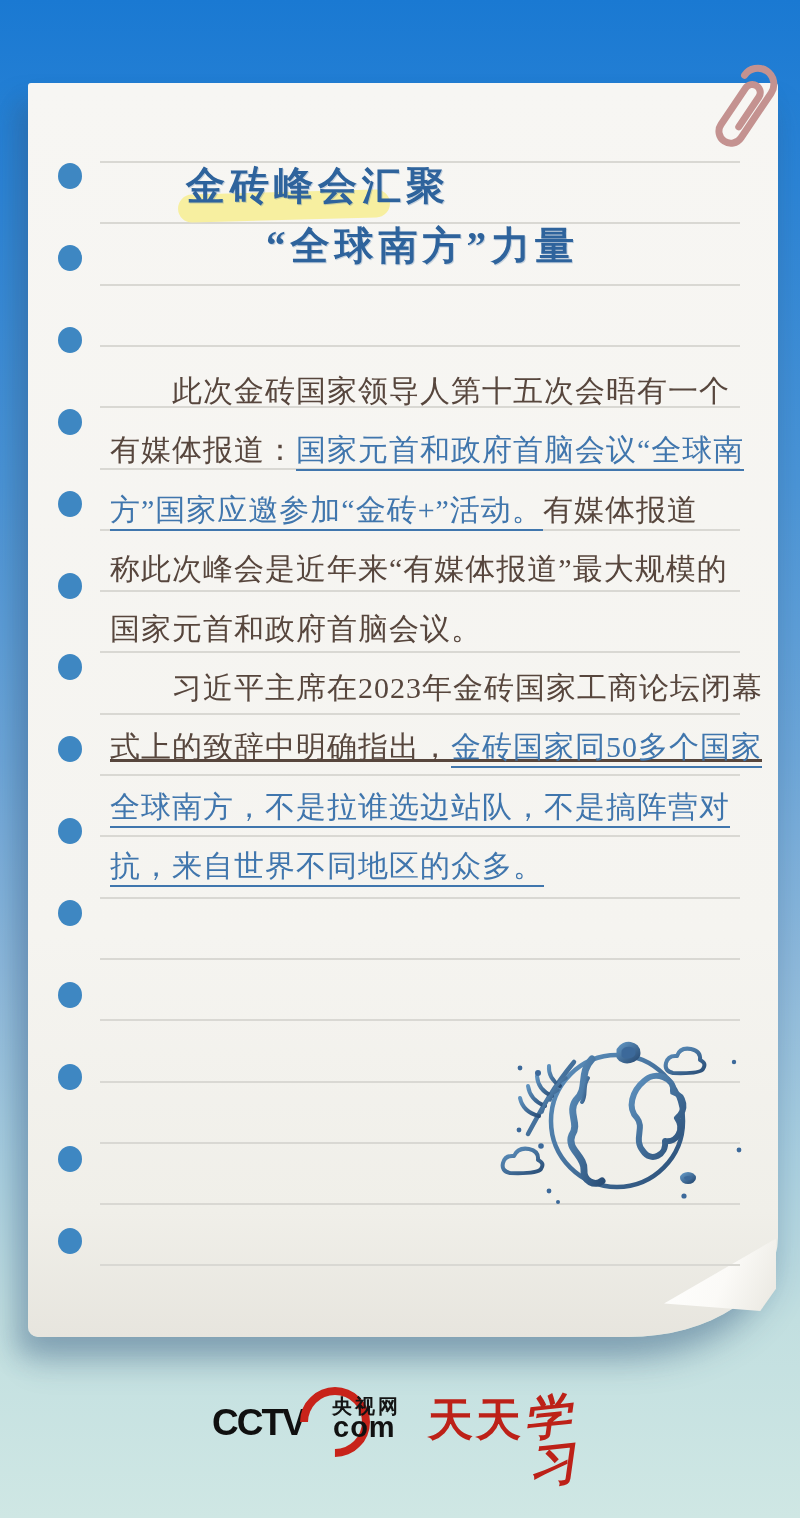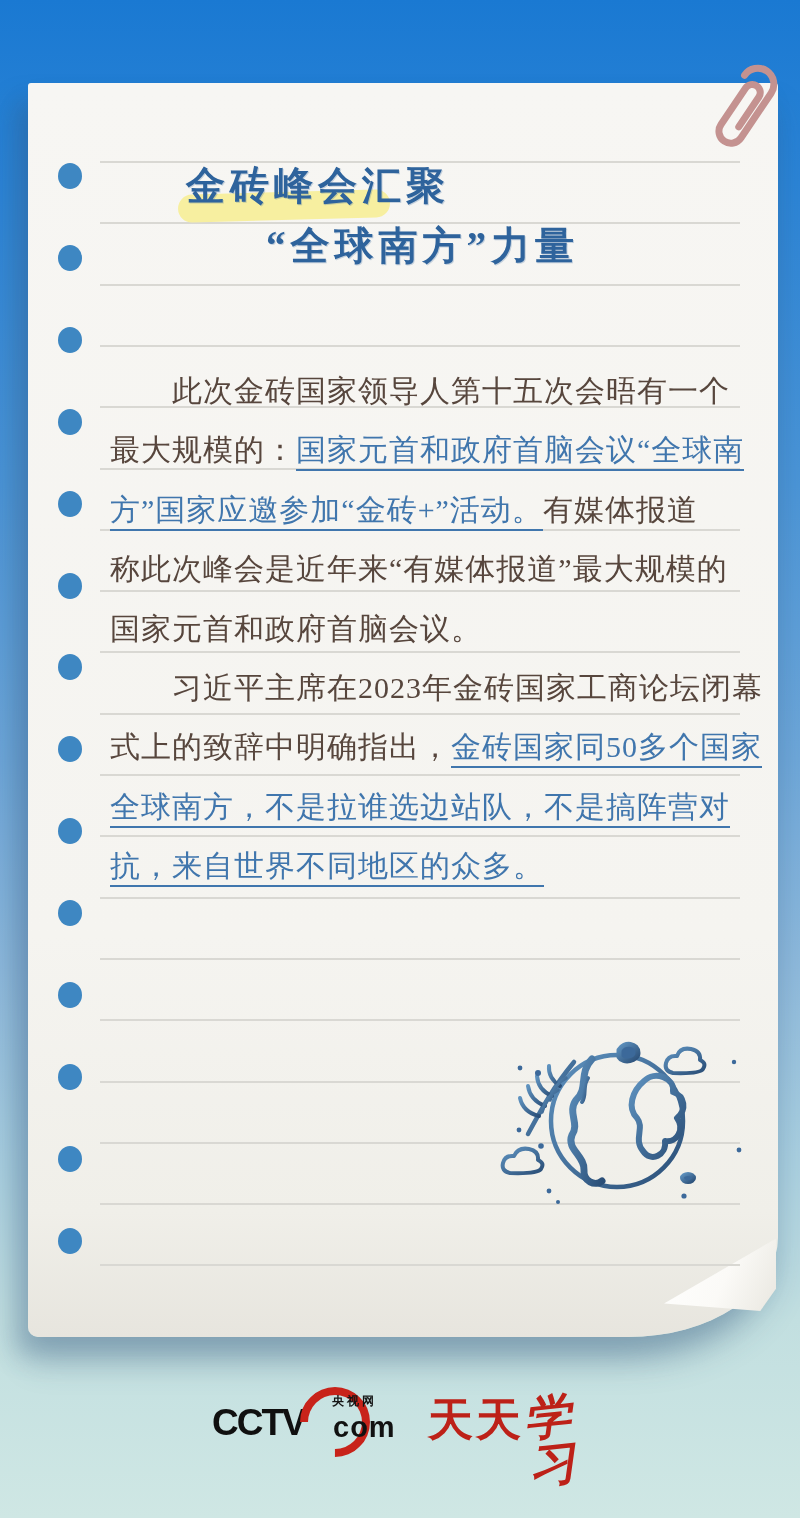--- a/index.html
+++ b/index.html
@@ -61,21 +61,21 @@
     font-family:"Liberation Sans","DejaVu Sans",sans-serif;
     font-weight:900;font-size:37px;letter-spacing:-2px;color:#101010;
   }
   .arc{
     position:absolute;left:88px;top:1px;width:54px;height:54px;border-radius:50%;
     border:8px solid #c8231a;border-left-color:transparent;transform:rotate(-45deg);
   }
   .site{
     position:absolute;left:120px;top:7px;
     font-family:"Liberation Sans","DejaVu Sans",sans-serif;
-    font-size:12px;font-weight:bold;letter-spacing:3px;color:#141414;background:transparent;
+    font-size:20px;font-weight:bold;letter-spacing:3px;color:#141414;background:transparent;
   }
   .com{
     position:absolute;left:121px;top:25px;
     font-family:"Liberation Sans","DejaVu Sans",sans-serif;
     font-size:29px;font-weight:bold;letter-spacing:1px;color:#111;
   }
   .tt{
     position:absolute;left:216px;top:12px;font-size:45px;font-weight:900;
     color:var(--brand-red);letter-spacing:3px;line-height:1;
   }
@@ -131,26 +131,26 @@
       <div class="dot" style="top: 1145.8px;"></div>
       <div class="dot" style="top: 1227.7px;"></div>
     </div>
 
   <div class="hl"></div>
   <div class="title-line l1">金砖峰会汇聚</div>
   <div class="title-line l2">“全球南方”力量</div>
 
   <div id="body-lines">
       <div class="bline indent" style="top: 372px;"><span>此次金砖国家领导人第十五次会晤有一个</span></div>
-      <div class="bline" style="top: 431px;"><span>最大规模的：</span><span class="blue">国家元首和政府首脑会议“全球南</span></div>
+      <div class="bline" style="top: 431px;"><span>有媒体报道：</span><span class="blue">国家元首和政府首脑会议“全球南</span></div>
       <div class="bline" style="top: 491px;"><span class="blue">方”国家应邀参加“金砖+”活动。</span><span>有媒体报道</span></div>
       <div class="bline" style="top: 550px;"><span>称此次峰会是近年来“有媒体报道”最大规模的</span></div>
       <div class="bline" style="top: 610px;"><span>国家元首和政府首脑会议。</span></div>
       <div class="bline indent" style="top: 669px;"><span>习近平主席在2023年金砖国家工商论坛闭幕</span></div>
-      <div class="bline" style="top: 728px;"><span>式上的致辞中明确指出，</span><span class="blue">金砖国家同50多个国家</span></div>
+      <div class="bline" style="top: 728px; text-decoration: underline;"><span>式上的致辞中明确指出，</span><span class="blue">金砖国家同50多个国家</span></div>
       <div class="bline" style="top: 788px;"><span class="blue">全球南方，不是拉谁选边站队，不是搞阵营对</span></div>
       <div class="bline" style="top: 847px;"><span class="blue">抗，来自世界不同地区的众多。</span></div>
     </div>
 
   <svg style="position:absolute;left:492px;top:1028px;" width="290" height="195" viewBox="0 0 290 195">
     <defs>
       <linearGradient id="ink" x1="0" y1="0" x2="1" y2="1">
         <stop offset="0" stop-color="#5e92bf"></stop>
         <stop offset="1" stop-color="#2a4e77"></stop>
       </linearGradient>

